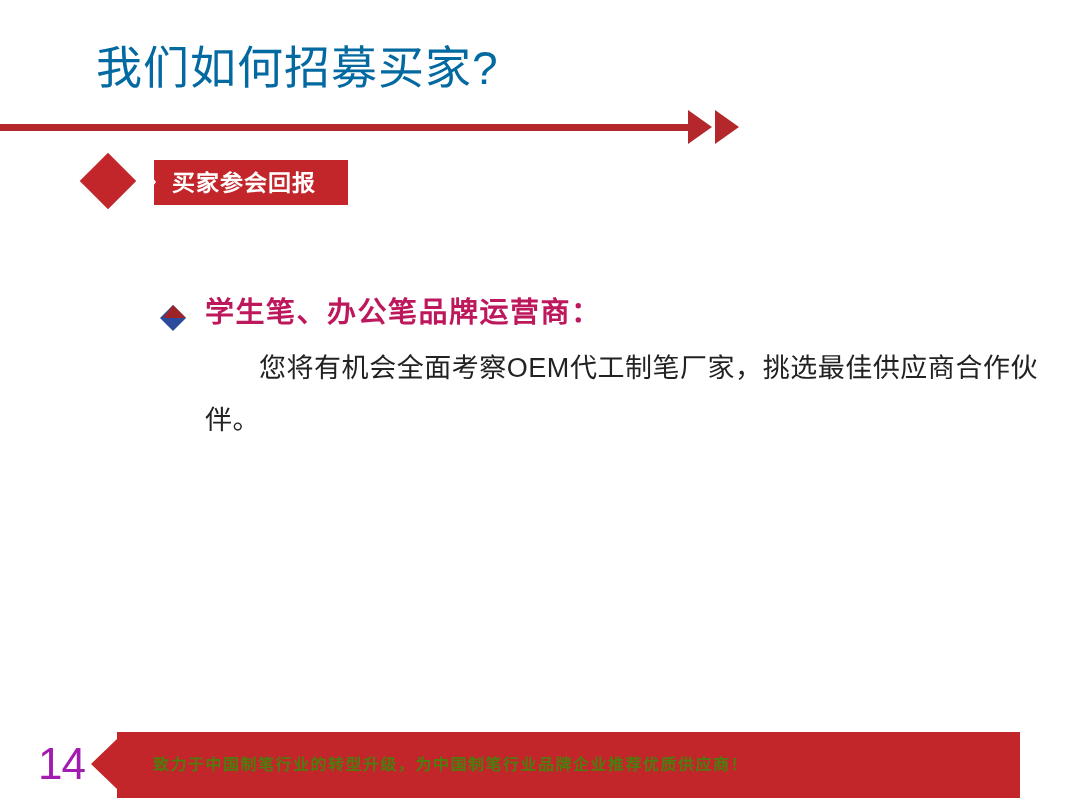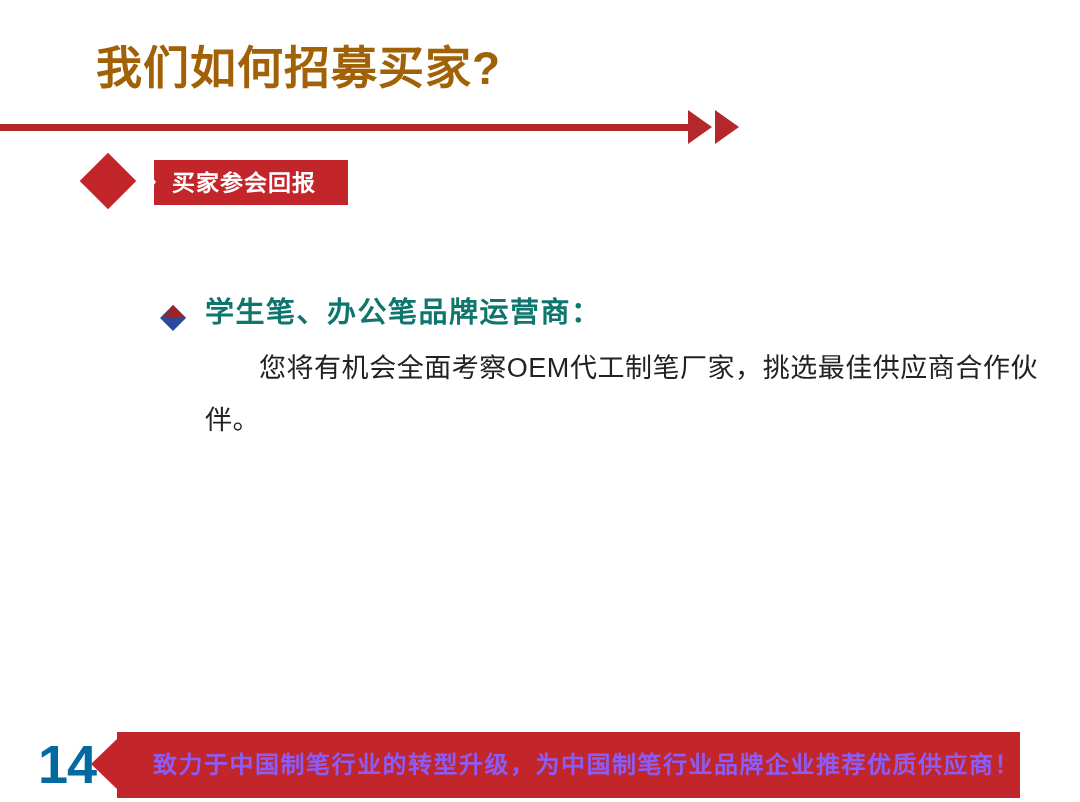--- a/index.html
+++ b/index.html
@@ -19,23 +19,23 @@
     background: #ffffff;
     overflow: hidden;
   }
 
   
   .page-title {
     position: absolute;
     left: 96px;
     top: 42px;
     font-size: 46px;
-    font-weight: bold;
+    font-weight: normal;
     letter-spacing: 1px;
-    color: #a16207;
+    color: #0369a1;
     line-height: 1.15;
     white-space: nowrap;
   }
 
   
   .header-rule {
     position: absolute;
     left: 0;
     top: 124px;
     width: 700px;
@@ -119,21 +119,21 @@
   }
   .block {
     position: relative;
     margin-bottom: 24px;
   }
   .block-heading {
     position: relative;
     padding-left: 205px;
     font-size: 29px;
     font-weight: bold;
-    color: #0f766e;
+    color: #be185d;
     letter-spacing: 1.5px;
     line-height: 44px;
     white-space: nowrap;
   }
   .bullet-diamond {
     position: absolute;
     left: 160px;
     top: 9px;
     width: 26px;
     height: 26px;
@@ -156,23 +156,23 @@
     position: absolute;
     left: 0;
     bottom: 0;
     width: 1080px;
     height: 72px;
   }
   .page-number {
     position: absolute;
     left: 38px;
     top: 8px;
-    font-size: 54px;
-    font-weight: bold;
-    color: #0369a1;
+    font-size: 44px;
+    font-weight: normal;
+    color: #a21caf;
     letter-spacing: -1px;
     line-height: 52px;
   }
   .footer-arrow {
     position: absolute;
     left: 91px;
     top: 9px;
     width: 0;
     height: 0;
     border-top: 25px solid transparent;
@@ -184,23 +184,23 @@
     left: 117px;
     top: 2px;
     width: 903px;
     height: 66px;
     background: #c2262b;
   }
   .footer-text {
     position: absolute;
     left: 153px;
     top: 20px;
-    font-size: 24px;
+    font-size: 16px;
     font-weight: bold;
-    color: #8b5cf6;
+    color: #4d7c0f;
     letter-spacing: 1.5px;
     line-height: 30px;
     white-space: nowrap;
   }
 </style>
 </head>
 <body>
 
 <div class="slide">
 

